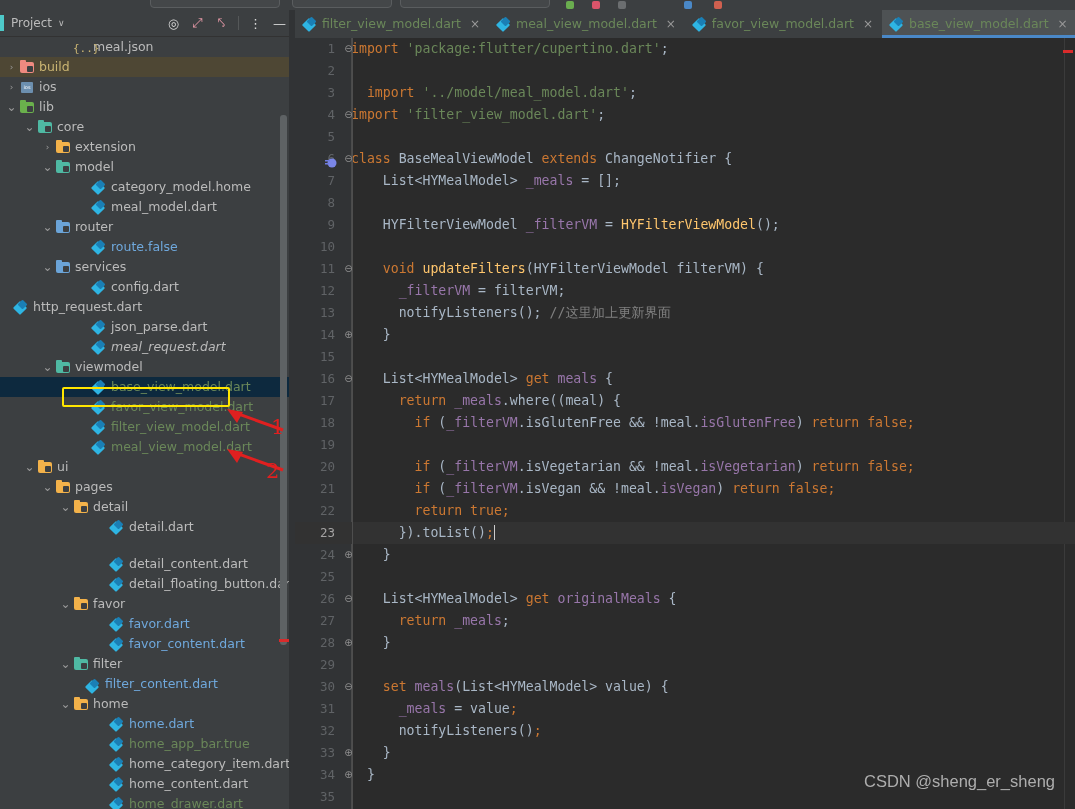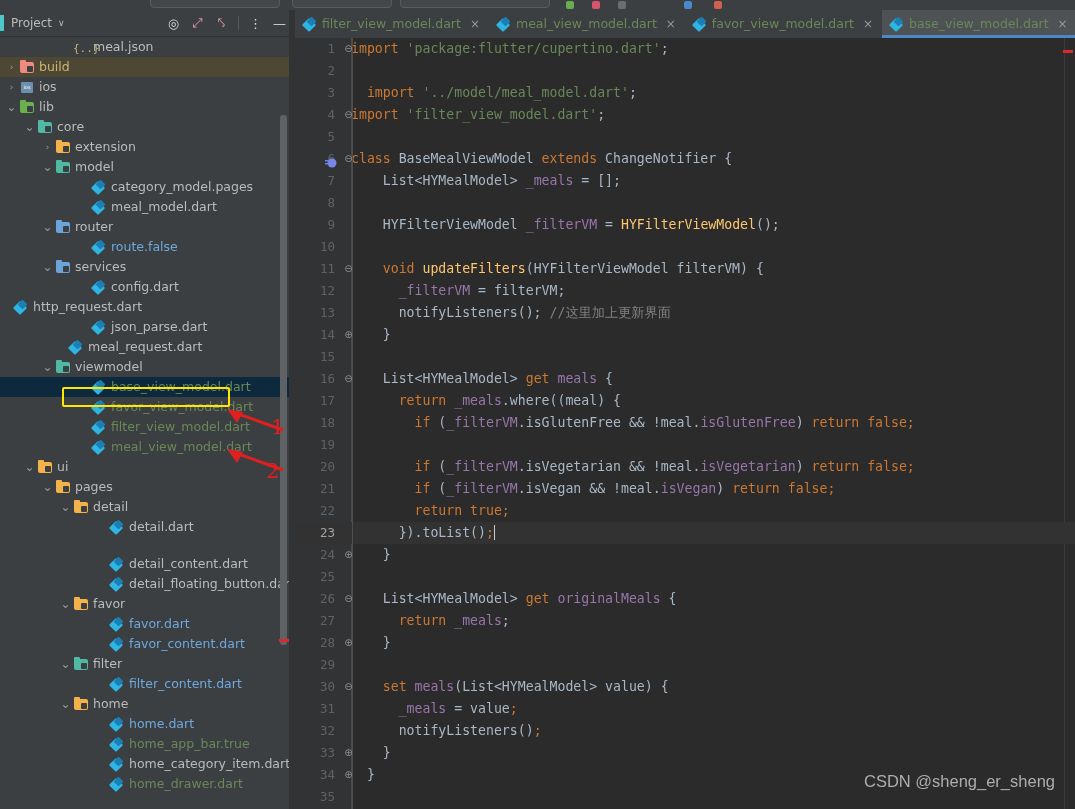--- a/index.html
+++ b/index.html
@@ -258,21 +258,21 @@
           <span class="lbl c-grey">model</span>
         </div>
         <div class="row" style="padding-left: 78px;">
           <span class="arw" style=""></span>
           <span class="ico">
             <span class="dart">
               <span class="d1"></span>
               <span class="d2"></span>
             </span>
           </span>
-          <span class="lbl c-grey">category_model.pages</span>
+          <span class="lbl c-grey">category_model.home</span>
         </div>
         <div class="row" style="padding-left: 78px;">
           <span class="arw" style=""></span>
           <span class="ico">
             <span class="dart">
               <span class="d1"></span>
               <span class="d2"></span>
             </span>
           </span>
           <span class="lbl c-grey">meal_model.dart</span>
@@ -328,21 +328,21 @@
         <div class="row" style="padding-left: 78px;">
           <span class="arw" style=""></span>
           <span class="ico">
             <span class="dart">
               <span class="d1"></span>
               <span class="d2"></span>
             </span>
           </span>
           <span class="lbl c-grey">json_parse.dart</span>
         </div>
-        <div class="row" style="padding-left: 55px;">
+        <div class="row" style="padding-left: 78px; font-style: italic;">
           <span class="arw" style=""></span>
           <span class="ico">
             <span class="dart">
               <span class="d1"></span>
               <span class="d2"></span>
             </span>
           </span>
           <span class="lbl c-grey">meal_request.dart</span>
         </div>
         <div class="row" style="padding-left: 42px;">
@@ -482,21 +482,21 @@
         </div>
         <div class="row" style="padding-left: 60px;">
           <span class="arw" style="font-size:12px;">⌄</span>
           <span class="ico">
             <span class="fold teal">
               <span class="mk dark"></span>
             </span>
           </span>
           <span class="lbl c-grey">filter</span>
         </div>
-        <div class="row" style="padding-left: 96px;">
+        <div class="row" style="padding-left: 72px; align-items: flex-end;">
           <span class="arw" style=""></span>
           <span class="ico">
             <span class="dart">
               <span class="d1"></span>
               <span class="d2"></span>
             </span>
           </span>
           <span class="lbl c-blue">filter_content.dart</span>
         </div>
         <div class="row" style="padding-left: 60px;">
@@ -530,20 +530,30 @@
         </div>
         <div class="row" style="padding-left: 96px;">
           <span class="arw" style=""></span>
           <span class="ico">
             <span class="dart">
               <span class="d1"></span>
               <span class="d2"></span>
             </span>
           </span>
           <span class="lbl c-grey">home_category_item.dart</span>
+        </div>
+        <div class="row" style="padding-left: 96px;">
+          <span class="arw" style=""></span>
+          <span class="ico">
+            <span class="dart">
+              <span class="d1"></span>
+              <span class="d2"></span>
+            </span>
+          </span>
+          <span class="lbl c-grey">home_content.dart</span>
         </div>
         <div class="row" style="padding-left: 96px;">
           <span class="arw" style=""></span>
           <span class="ico">
             <span class="dart">
               <span class="d1"></span>
               <span class="d2"></span>
             </span>
           </span>
           <span class="lbl c-green">home_drawer.dart</span>

